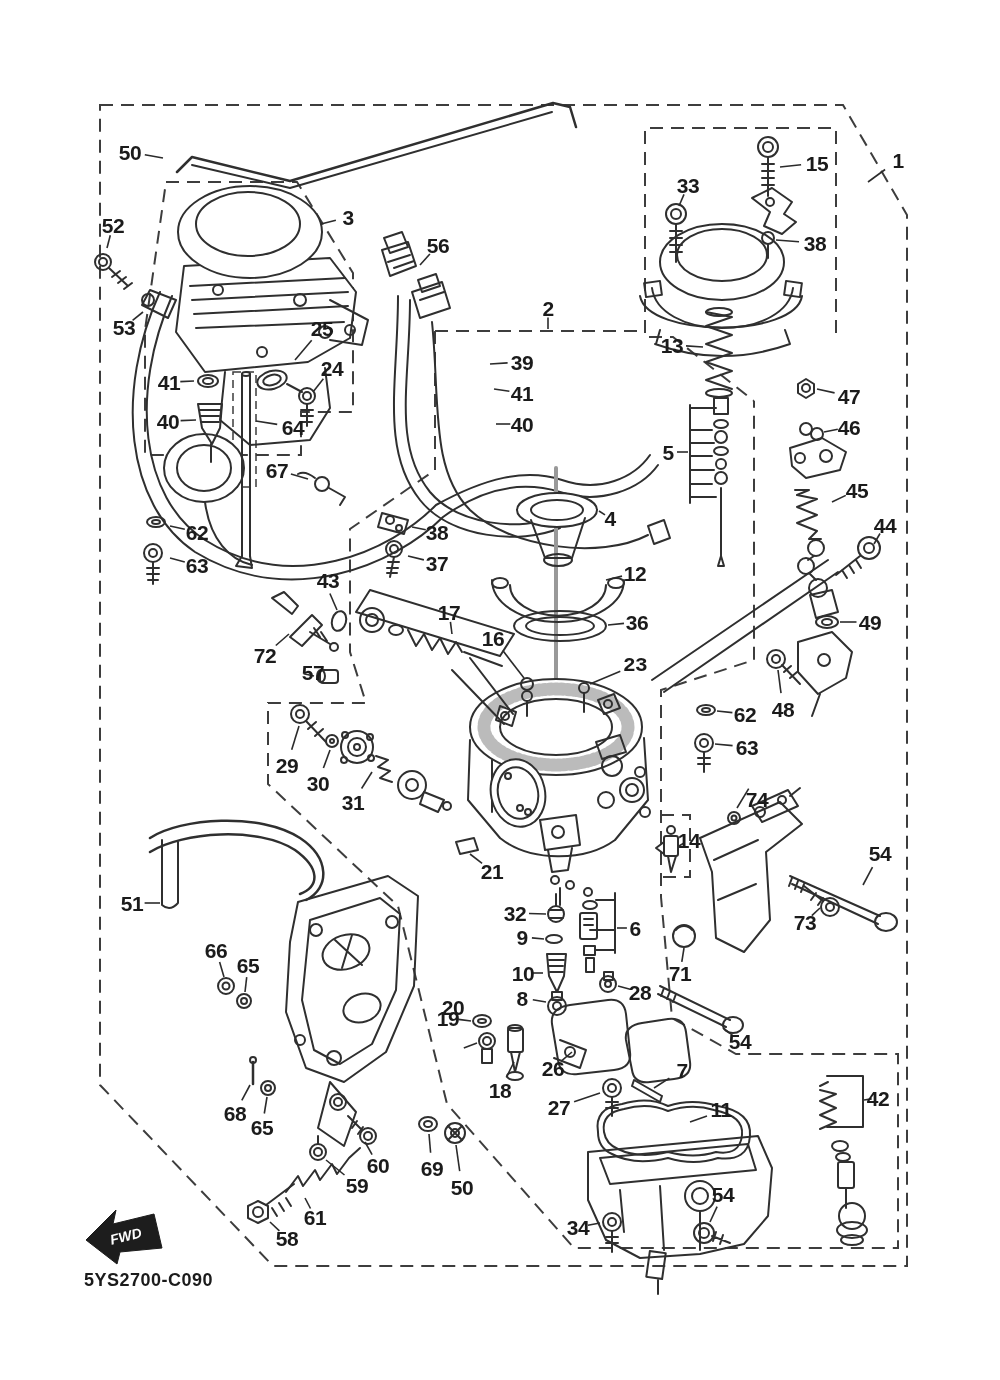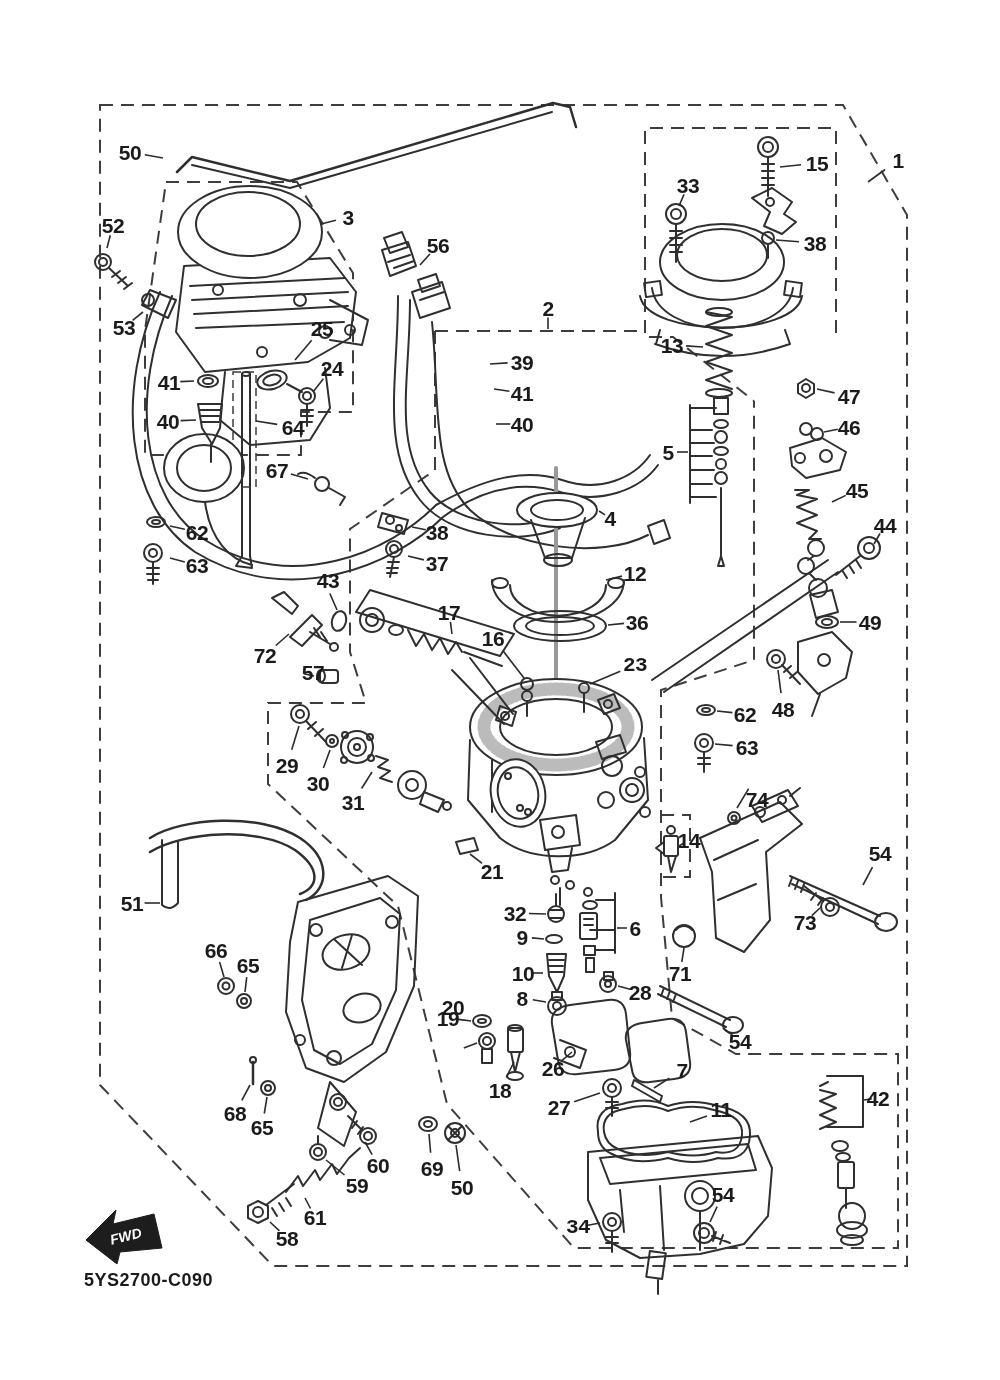--- a/index.html
+++ b/index.html
@@ -500,21 +500,21 @@
       <div class="callout" style="left: 332px; top: 368px;">24</div>
       <div class="callout" style="left: 322px; top: 328px;">25</div>
       <div class="callout" style="left: 553px; top: 1068px;">26</div>
       <div class="callout" style="left: 559px; top: 1107px;">27</div>
       <div class="callout" style="left: 640px; top: 992px;">28</div>
       <div class="callout" style="left: 287px; top: 765px;">29</div>
       <div class="callout" style="left: 318px; top: 783px;">30</div>
       <div class="callout" style="left: 353px; top: 802px;">31</div>
       <div class="callout" style="left: 515px; top: 913px;">32</div>
       <div class="callout" style="left: 688px; top: 185px;">33</div>
-      <div class="callout" style="left: 578px; top: 1227px; font-family: Liberation Mono, monospace;">34</div>
+      <div class="callout" style="left: 578px; top: 1227px;">34</div>
       <div class="callout" style="left: 723px; top: 1194px;">54</div>
       <div class="callout" style="left: 637px; top: 622px;">36</div>
       <div class="callout" style="left: 437px; top: 563px;">37</div>
       <div class="callout" style="left: 437px; top: 532px;">38</div>
       <div class="callout" style="left: 522px; top: 362px;">39</div>
       <div class="callout" style="left: 168px; top: 421px;">40</div>
       <div class="callout" style="left: 522px; top: 424px;">40</div>
       <div class="callout" style="left: 169px; top: 382px;">41</div>
       <div class="callout" style="left: 522px; top: 393px;">41</div>
       <div class="callout" style="left: 878px; top: 1098px;">42</div>

